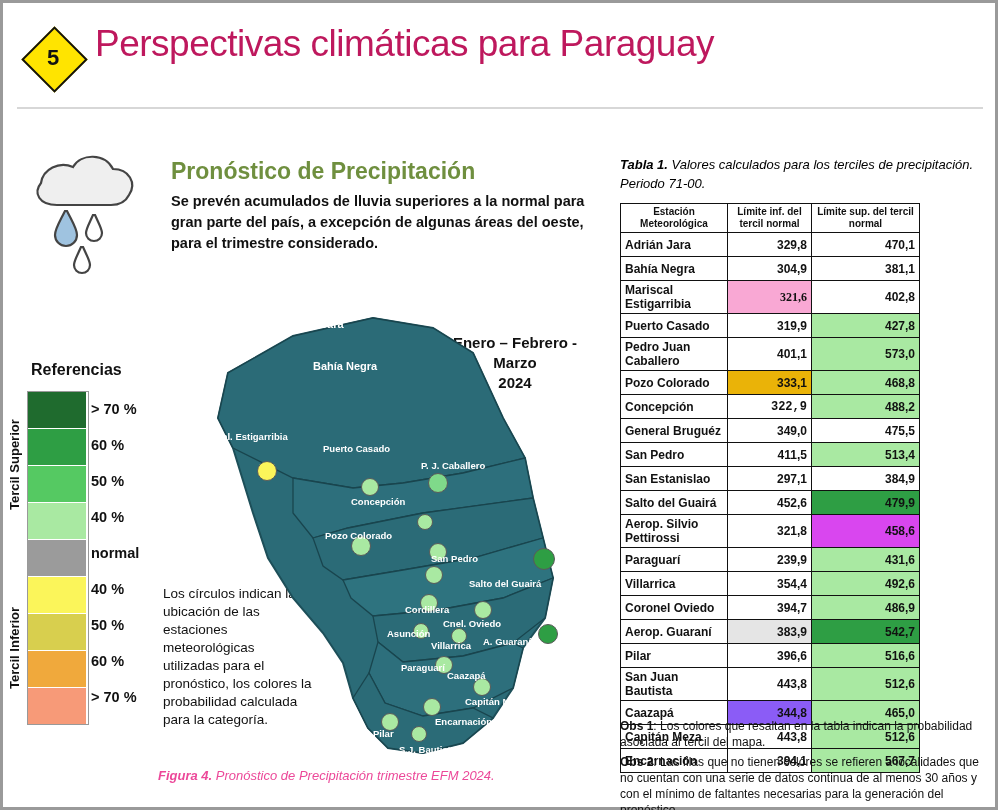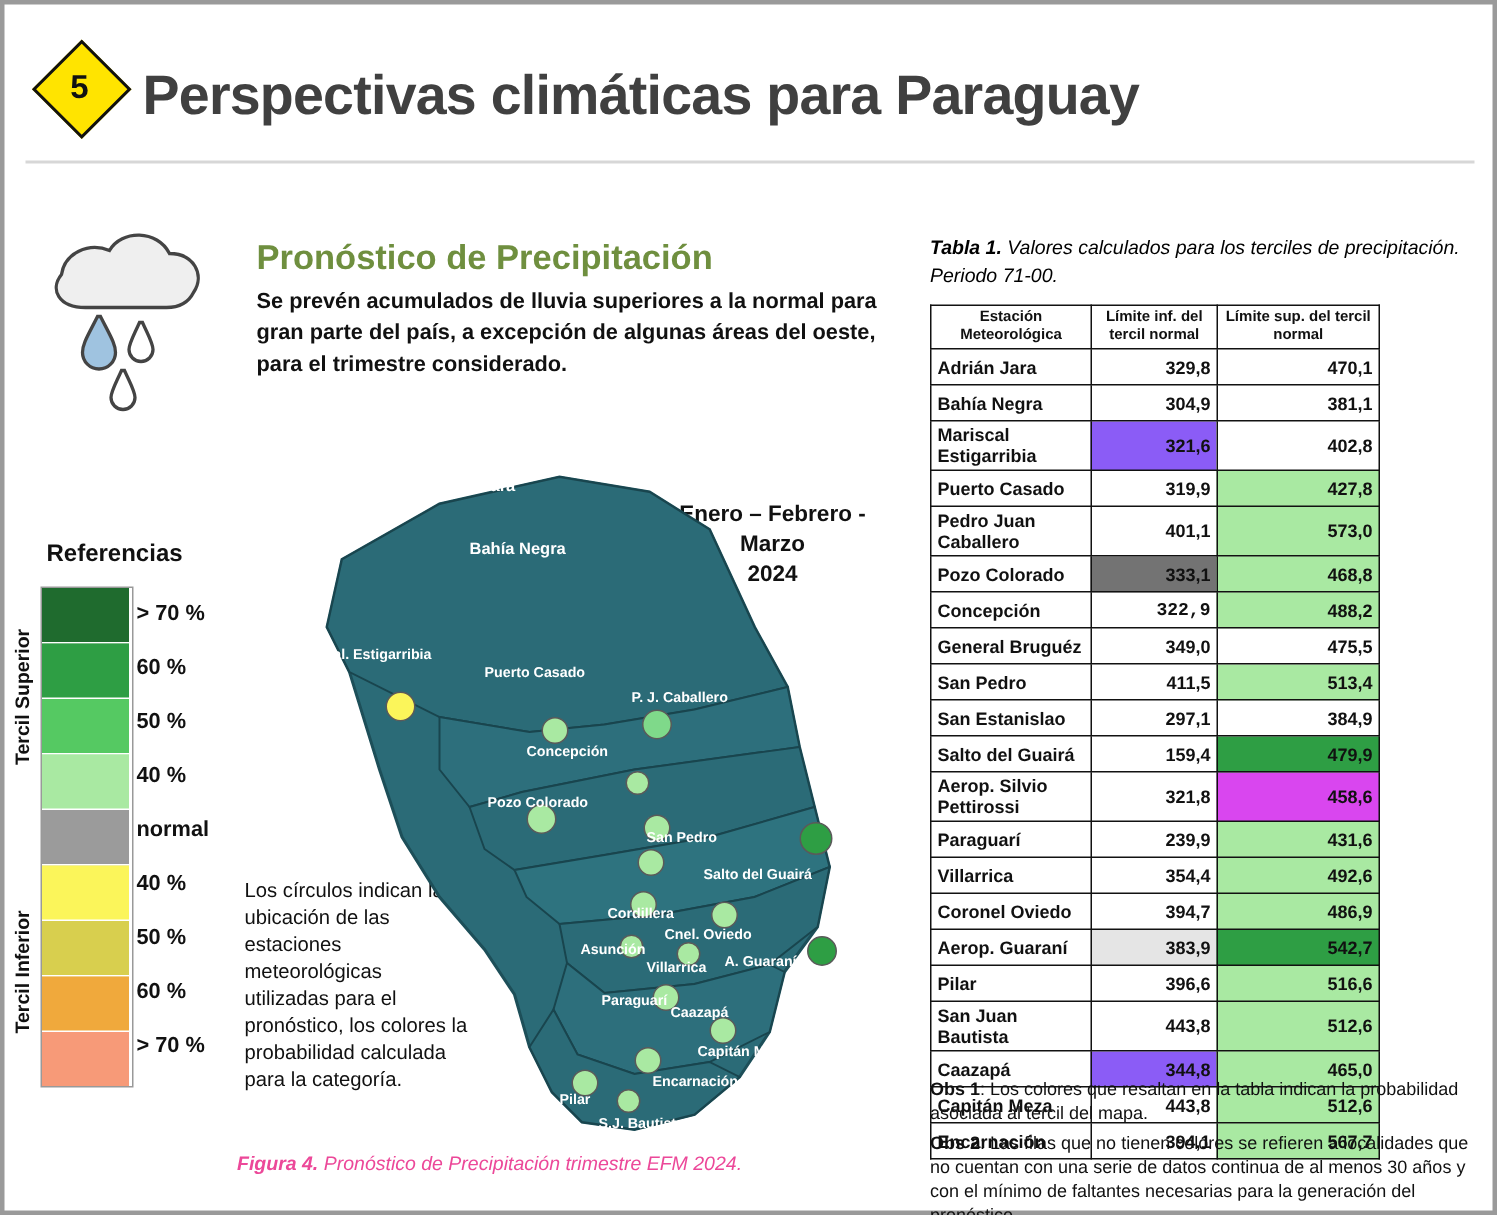--- a/index.html
+++ b/index.html
@@ -30,24 +30,23 @@
     transform:rotate(45deg);
     margin:8px 0 0 8px;
   }
   .badge .num{
     position:absolute;left:0;top:0;width:60px;height:60px;
     display:flex;align-items:center;justify-content:center;
     font-size:22px;font-weight:bold;color:#111;
   }
   .title{
     position:absolute;left:92px;top:20px;
-    font-size:37px;font-weight:bold;letter-spacing:-0.5px;
-    color:#404040;
+    font-size:37px;font-weight:normal;letter-spacing:-0.5px;
+    color:#be185d;
     white-space:nowrap;
-    margin-top:20px;
   }
   .hrule{
     position:absolute;left:14px;top:104px;width:966px;height:2px;background:#d7d7d7;
   }
   
   .cloud-icon{position:absolute;left:22px;top:140px;width:120px;height:135px;}
   .sub-title{
     position:absolute;left:168px;top:155px;
     font-size:23px;font-weight:bold;color:#6f8f3f;
     font-style:normal;
@@ -263,36 +262,36 @@
           <td class="val" style="background: rgb(255, 255, 255);">329,8</td>
           <td class="val" style="background: rgb(255, 255, 255);">470,1</td>
         </tr>
         <tr>
           <td class="name">Bahía Negra</td>
           <td class="val" style="background: rgb(255, 255, 255);">304,9</td>
           <td class="val" style="background: rgb(255, 255, 255);">381,1</td>
         </tr>
         <tr>
           <td class="name">Mariscal Estigarribia</td>
-          <td class="val" style="background: #8b5cf6;">321,6</td>
+          <td class="val" style="background: #f9a8d4; font-family: Liberation Serif, serif;">321,6</td>
           <td class="val" style="background: rgb(255, 255, 255);">402,8</td>
         </tr>
         <tr>
           <td class="name">Puerto Casado</td>
           <td class="val" style="background: rgb(255, 255, 255);">319,9</td>
           <td class="val" style="background: rgb(169, 233, 162);">427,8</td>
         </tr>
         <tr>
           <td class="name">Pedro Juan Caballero</td>
           <td class="val" style="background: rgb(255, 255, 255);">401,1</td>
           <td class="val" style="background: rgb(169, 233, 162);">573,0</td>
         </tr>
         <tr>
           <td class="name">Pozo Colorado</td>
-          <td class="val" style="background: #737373; padding-left: 24px;">333,1</td>
+          <td class="val" style="background: #eab308; padding-left: 24px;">333,1</td>
           <td class="val" style="background: rgb(169, 233, 162);">468,8</td>
         </tr>
         <tr>
           <td class="name">Concepción</td>
           <td class="val" style="background: rgb(255, 255, 255); font-family: Liberation Mono, monospace;">322,9</td>
           <td class="val" style="background: rgb(169, 233, 162);">488,2</td>
         </tr>
         <tr>
           <td class="name">General Bruguéz</td>
           <td class="val" style="background: rgb(255, 255, 255);">349,0</td>
@@ -303,21 +302,21 @@
           <td class="val" style="background: rgb(255, 255, 255);">411,5</td>
           <td class="val" style="background: rgb(169, 233, 162);">513,4</td>
         </tr>
         <tr>
           <td class="name">San Estanislao</td>
           <td class="val" style="background: rgb(255, 255, 255);">297,1</td>
           <td class="val" style="background: rgb(255, 255, 255);">384,9</td>
         </tr>
         <tr>
           <td class="name">Salto del Guairá</td>
-          <td class="val" style="background: rgb(255, 255, 255);">159,4</td>
+          <td class="val" style="background: rgb(255, 255, 255);">452,6</td>
           <td class="val" style="background: rgb(46, 158, 68);">479,9</td>
         </tr>
         <tr>
           <td class="name">Aerop. Silvio Pettirossi</td>
           <td class="val" style="background: rgb(255, 255, 255);">321,8</td>
           <td class="val" style="background: #d946ef; padding-left: 48px;">458,6</td>
         </tr>
         <tr>
           <td class="name">Paraguarí</td>
           <td class="val" style="background: rgb(255, 255, 255);">239,9</td>

